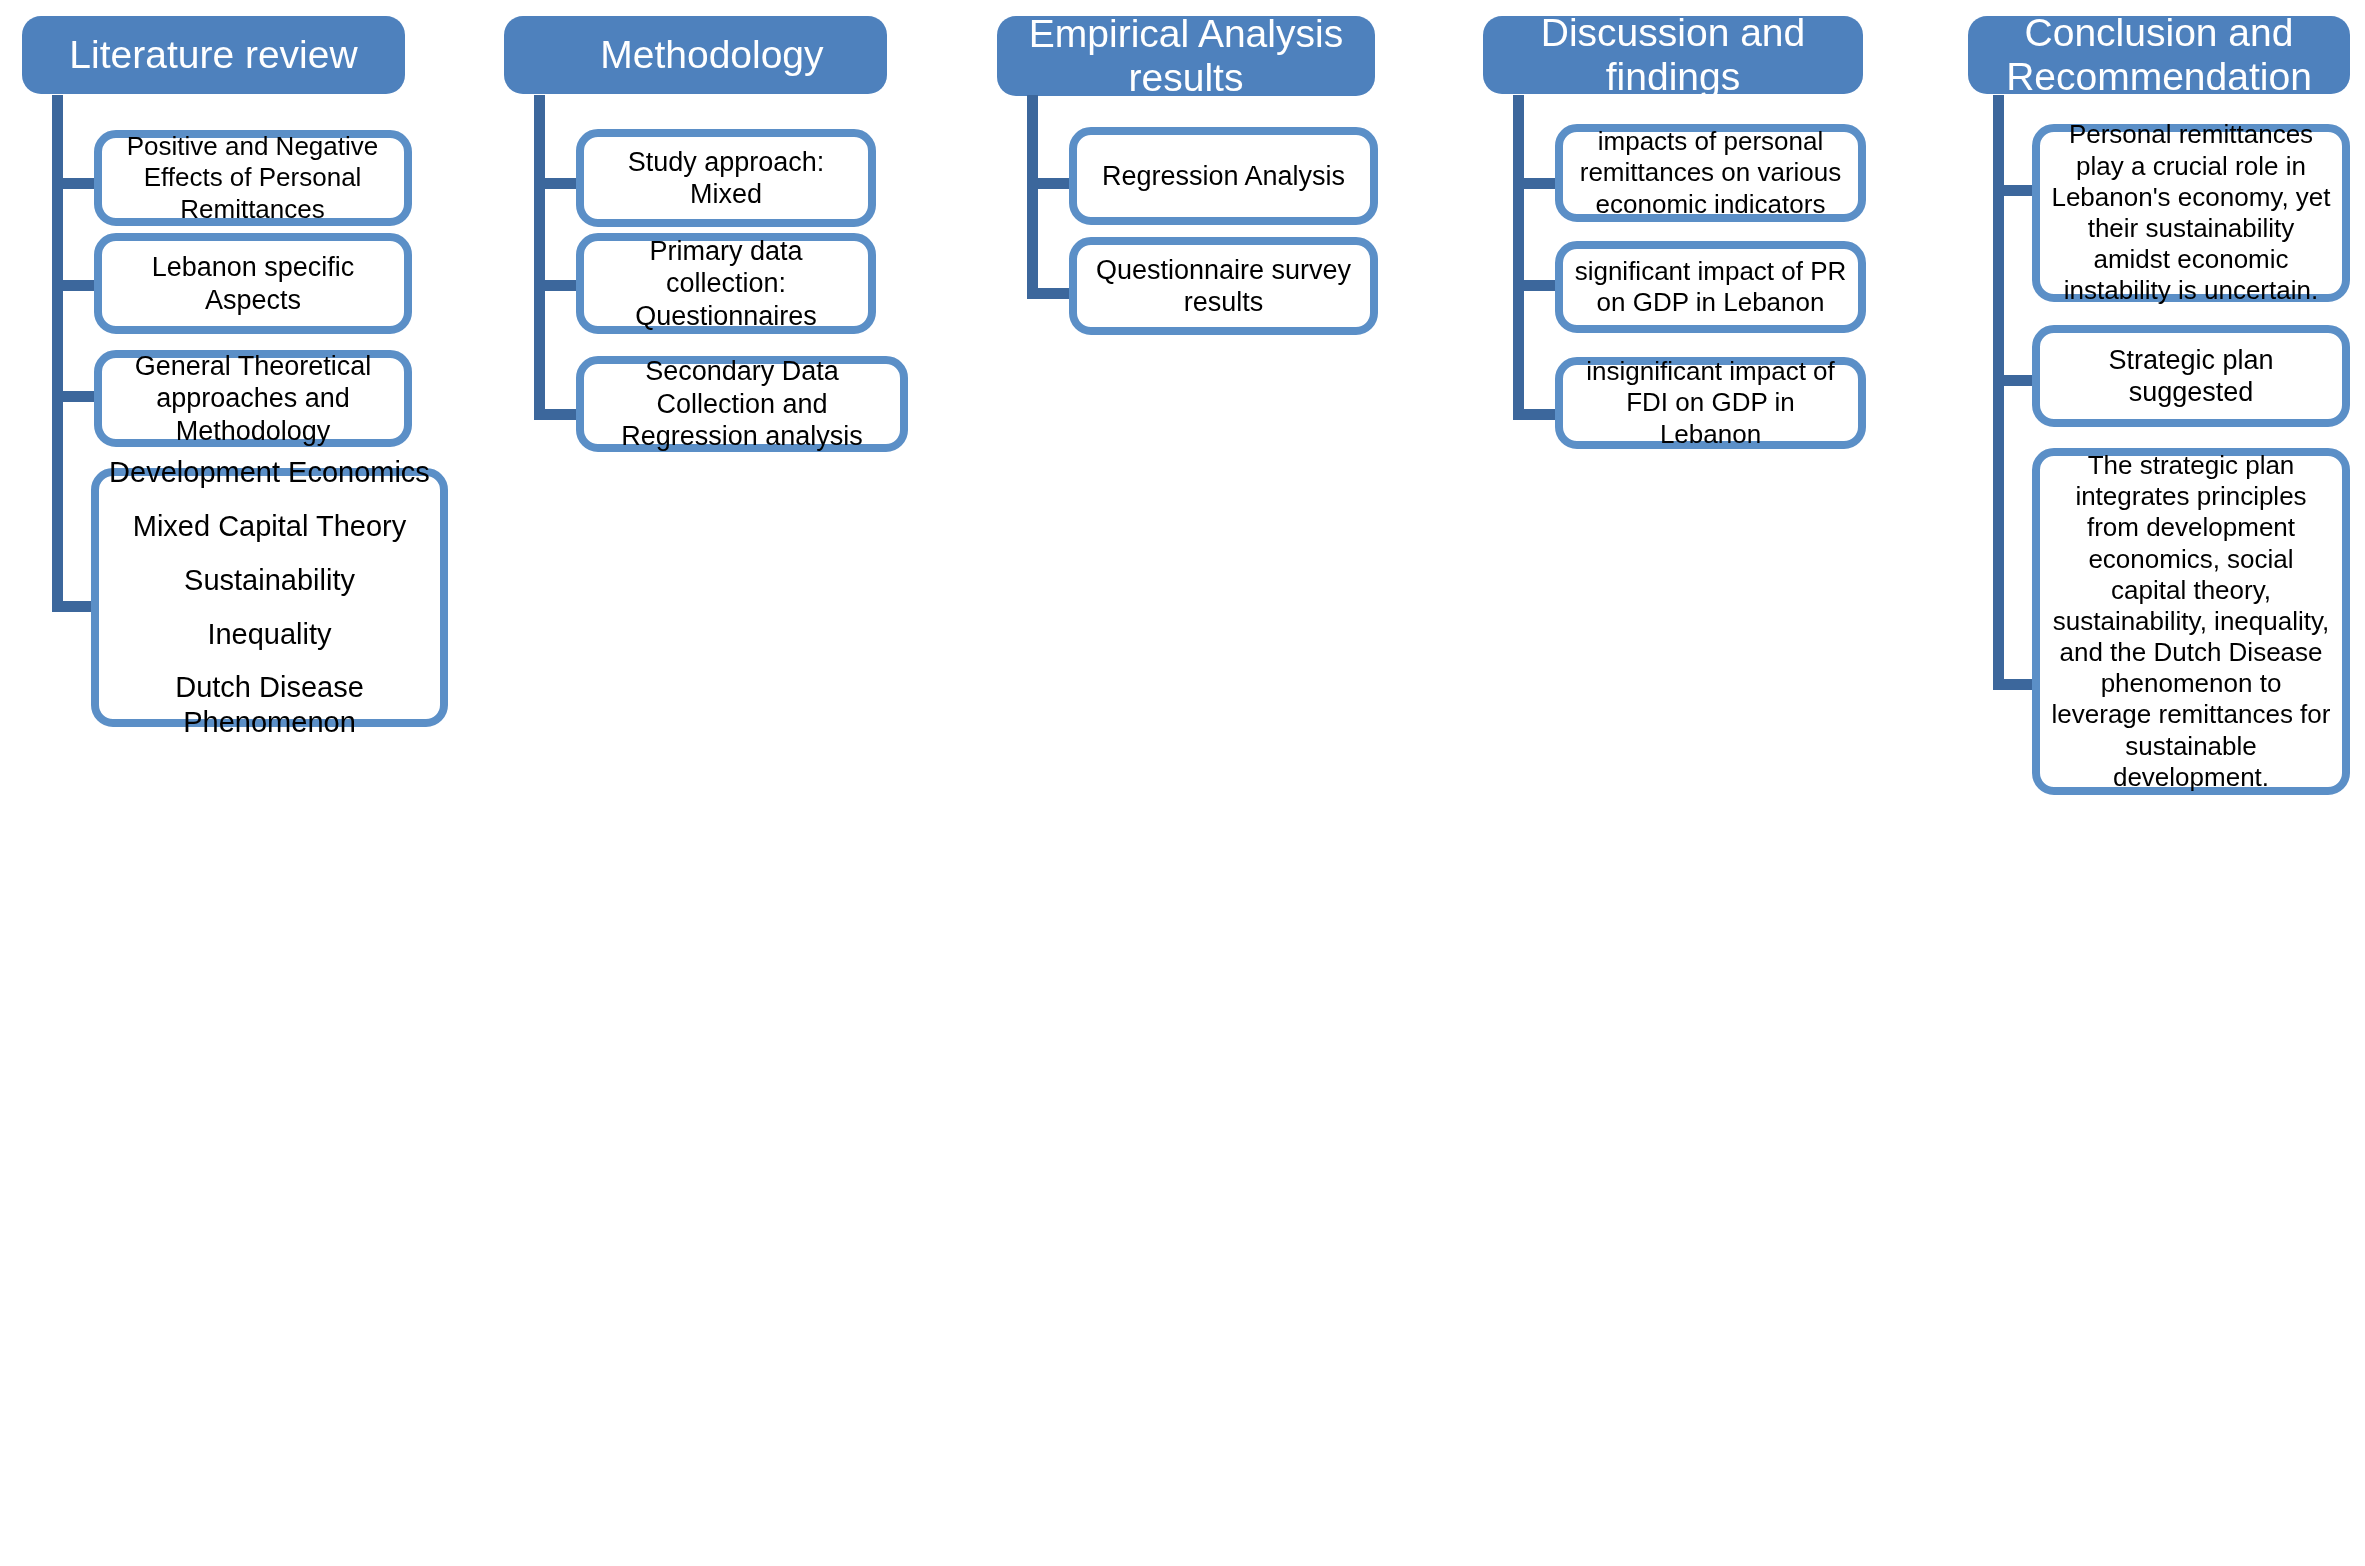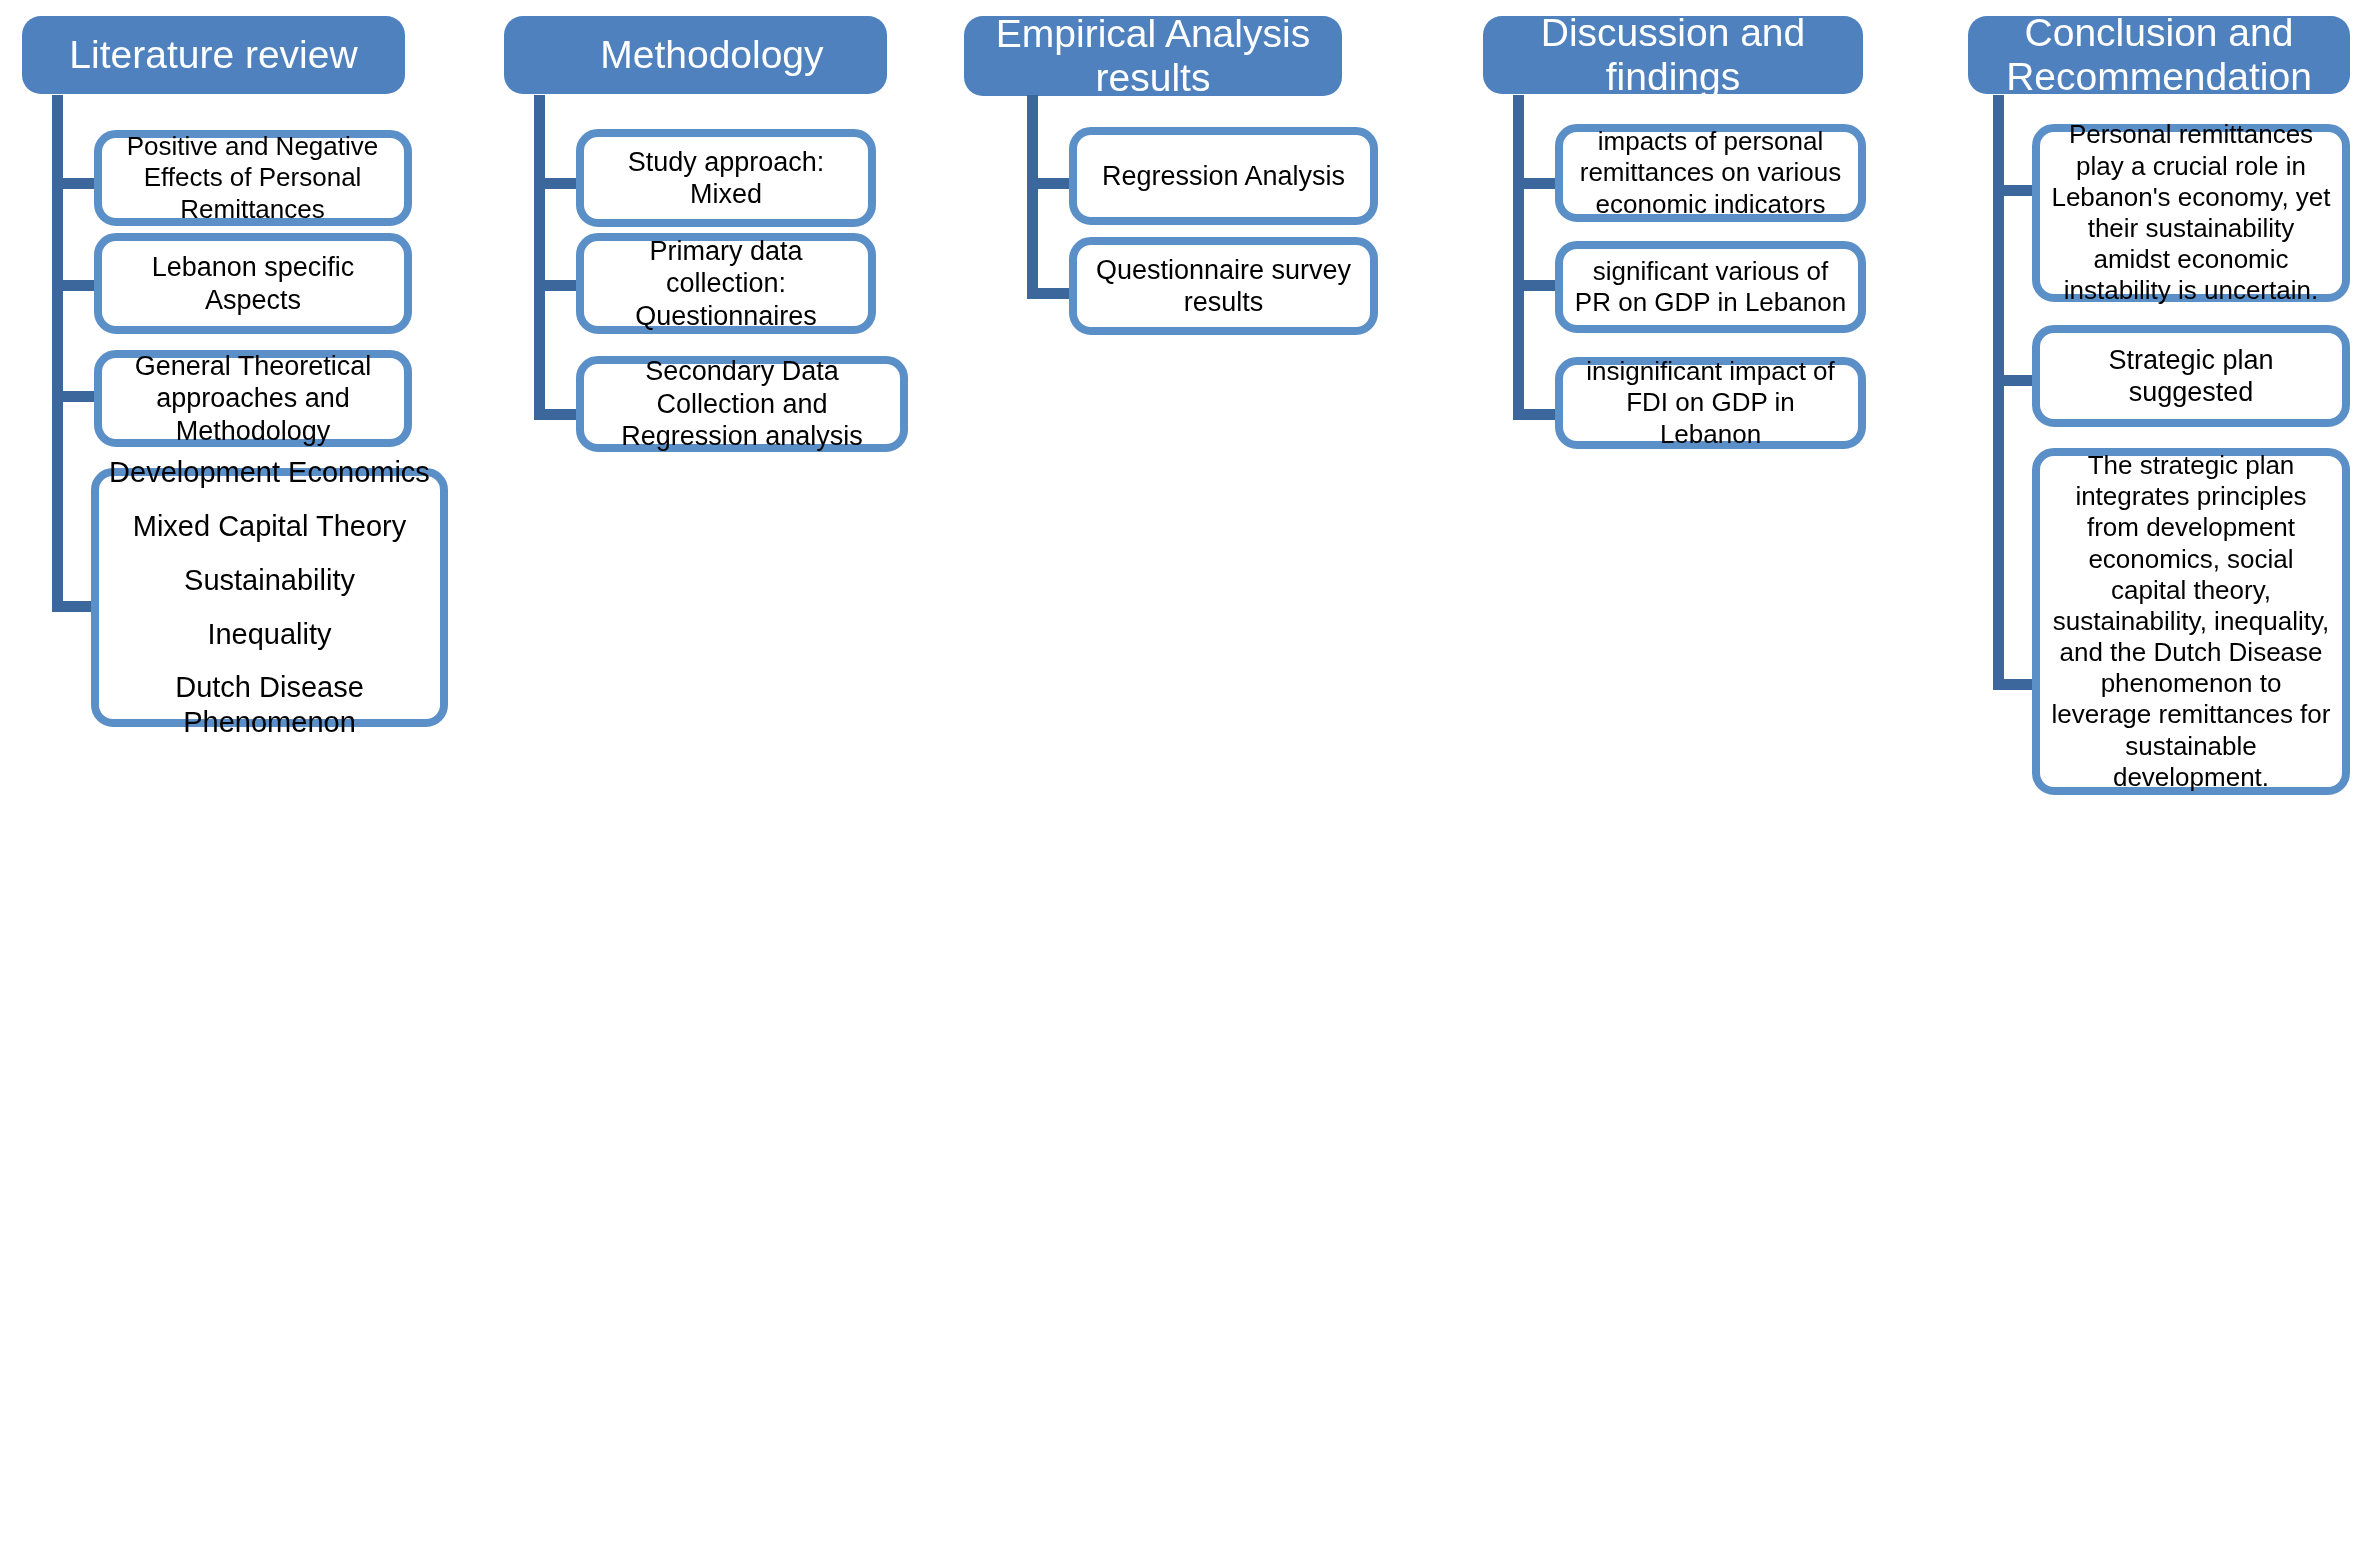--- a/index.html
+++ b/index.html
@@ -104,21 +104,21 @@
   <div class="stub" style="left:534px;top:280px;width:48px;"></div>
   <div class="node" style="left:576px;top:233px;width:300px;height:101px;">
     <span class="txt">Primary data collection: Questionnaires</span>
   </div>
 
   <div class="stub" style="left:534px;top:409px;width:48px;"></div>
   <div class="node" style="left:576px;top:356px;width:332px;height:96px;">
     <span class="txt">Secondary Data Collection and Regression analysis</span>
   </div>
 
-  <div class="hdr" style="left:964px;top:16px;width:378px;height:80px;">Empirical Analysis results</div>
+  <div class="hdr" style="left:997px;top:16px;width:378px;height:80px;">Empirical Analysis results</div>
   <div class="trunk" style="left:1027px;top:95px;height:204px;"></div>
 
   <div class="stub" style="left:1027px;top:178px;width:48px;"></div>
   <div class="node" style="left:1069px;top:127px;width:309px;height:98px;">
     <span class="txt">Regression Analysis</span>
   </div>
 
   <div class="stub" style="left:1027px;top:288px;width:48px;"></div>
   <div class="node" style="left:1069px;top:237px;width:309px;height:98px;">
     <span class="txt">Questionnaire survey results</span>
@@ -127,21 +127,21 @@
   <div class="hdr" style="left:1483px;top:16px;width:380px;height:78px;">Discussion and findings</div>
   <div class="trunk" style="left:1513px;top:95px;height:325px;"></div>
 
   <div class="stub" style="left:1513px;top:178px;width:48px;"></div>
   <div class="node small" style="left:1555px;top:124px;width:311px;height:98px;">
     <span class="txt">impacts of personal remittances on various economic indicators</span>
   </div>
 
   <div class="stub" style="left:1513px;top:280px;width:48px;"></div>
   <div class="node small" style="left:1555px;top:241px;width:311px;height:92px;">
-    <span class="txt">significant various of PR on GDP in Lebanon</span>
+    <span class="txt">significant impact of PR on GDP in Lebanon</span>
   </div>
 
   <div class="stub" style="left:1513px;top:409px;width:48px;"></div>
   <div class="node small" style="left:1555px;top:357px;width:311px;height:92px;">
     <span class="txt">insignificant impact of FDI on GDP in Lebanon</span>
   </div>
 
   <div class="hdr" style="left:1968px;top:16px;width:382px;height:78px;">Conclusion and Recommendation</div>
   <div class="trunk" style="left:1993px;top:95px;height:593px;"></div>
 

